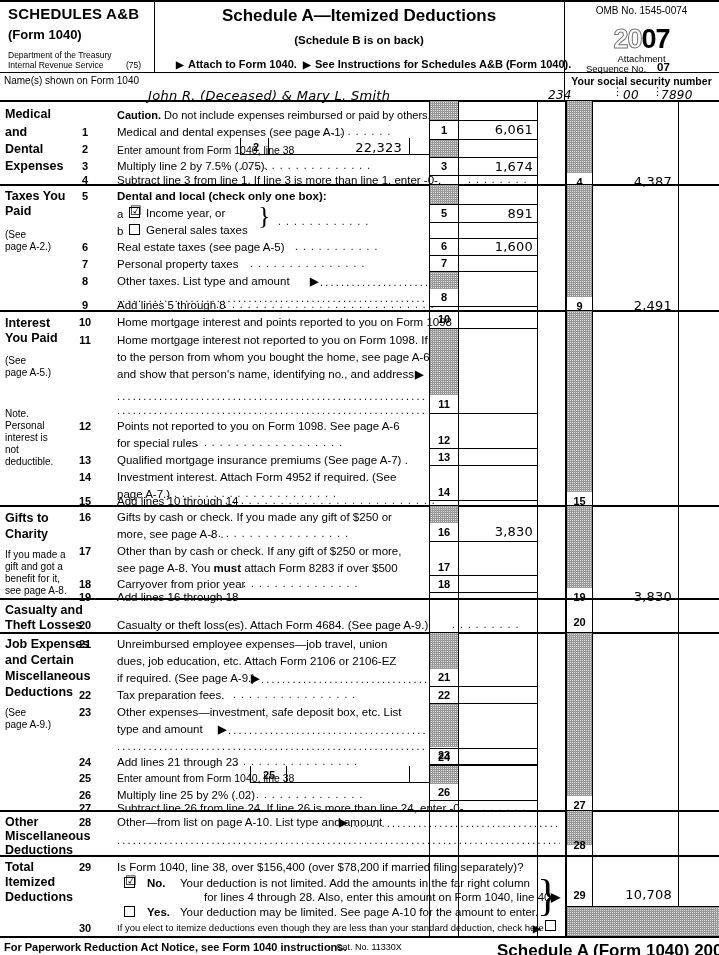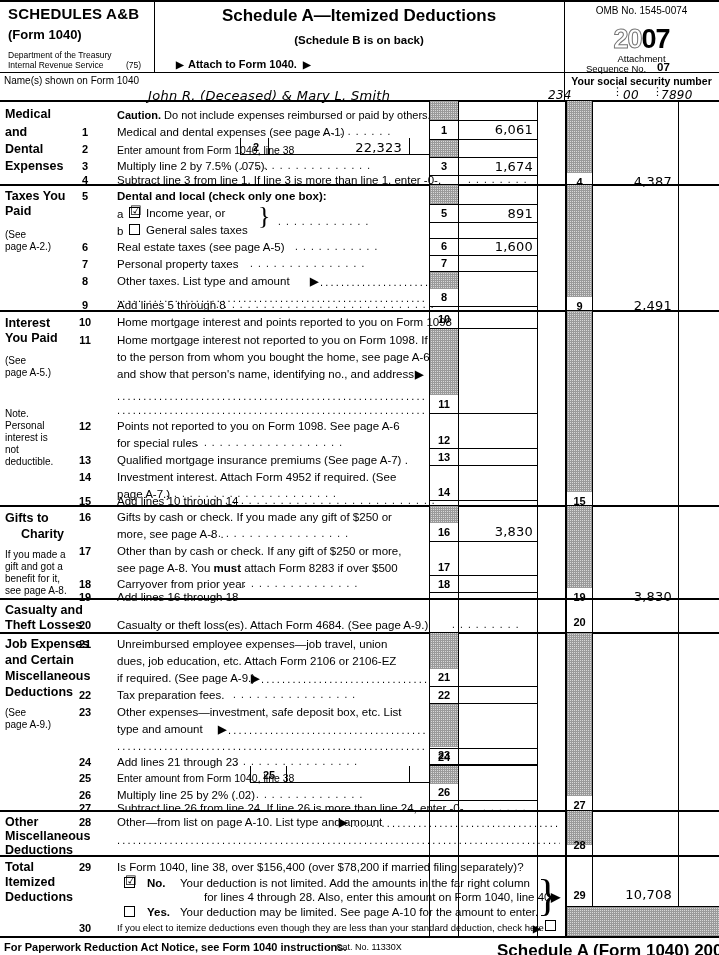--- a/index.html
+++ b/index.html
@@ -66,20 +66,21 @@
 
   <div class="vr" style="left:154px; top:0px; height:72px;"></div>
   <div class="vr" style="left:564px; top:0px; height:72px;"></div>
 
   <div class="t b ctr" style="left:154px; width:410px; top:34px; font-size:11.5px;">(Schedule B is on back)</div>
   <div class="t b ctr" style="left:154px; width:410px; top:6px; font-size:17px;">Schedule A—Itemized Deductions</div>
 
   <div class="arrow b" style="left:176px; top:59px; font-size:10px;">▶</div>
   <div class="t b" style="left:188px; top:58px; font-size:11px;">Attach to Form 1040.</div>
   <div class="arrow b" style="left:303px; top:59px; font-size:10px;">▶</div>
+  <div class="t b" style="left:315px; top:58px; font-size:11px;">See Instructions for Schedules A&amp;B (Form 1040).</div>
 
   <div class="t ctr" style="left:564px; width:155px; top:5px; font-size:10px;">OMB No. 1545-0074</div>
   <div class="t ctr" style="left:564px; width:155px; top:24px; font-size:27px; font-weight:bold; letter-spacing:-1px;">
     <span style="color:#fff; -webkit-text-stroke:1px #777; text-shadow:0 0 0 #999;">20</span><span>07</span>
   </div>
   <div class="t ctr" style="left:564px; width:155px; top:53px; font-size:9.5px;">Attachment</div>
   <div class="t" style="left:586px; top:63px; font-size:9.5px;">Sequence No.</div>
   <div class="t b" style="left:657px; top:61px; font-size:11.5px;">07</div>
 
   <div class="hr" style="top:72px;"></div>
@@ -303,21 +304,21 @@
 
   <div class="shade" style="left:567px; top:311px; width:25px; height:181px;"></div>
   <div class="numbox" style="left:567px; top:492px; width:25px; height:19px; border:none;">
     <span style="line-height:19px;">15</span>
   </div>
   <div class="amt" style="left:600px; width:72px; top:493px;"></div>
 
   <div class="hr2" style="top:505px;"></div>
 
   <div class="cat" style="left:5px; top:511px;">Gifts to</div>
-  <div class="cat" style="left:5px; top:527px;margin-left:16px;">Charity</div>
+  <div class="cat" style="left:5px; top:527px;">Charity</div>
   <div class="catsm" style="left:5px; top:549px;">If you made a</div>
   <div class="catsm" style="left:5px; top:561px;">gift and got a</div>
   <div class="catsm" style="left:5px; top:573px;">benefit for it,</div>
   <div class="catsm" style="left:5px; top:585px;">see page A-8.</div>
 
   <div class="lno" style="left:78px; top:511px; width:14px;">16</div>
   <div class="body" style="left:117px; top:510px;">Gifts by cash or check. If you made any gift of $250 or</div>
   <div class="body" style="left:117px; top:527px;">more, see page A-8 .</div>
   <div class="dots" style="left:210px; top:528px; width:216px;">.   .   .   .   .   .   .   .   .   .   .   .   .   .   .   .   .   .</div>
 

